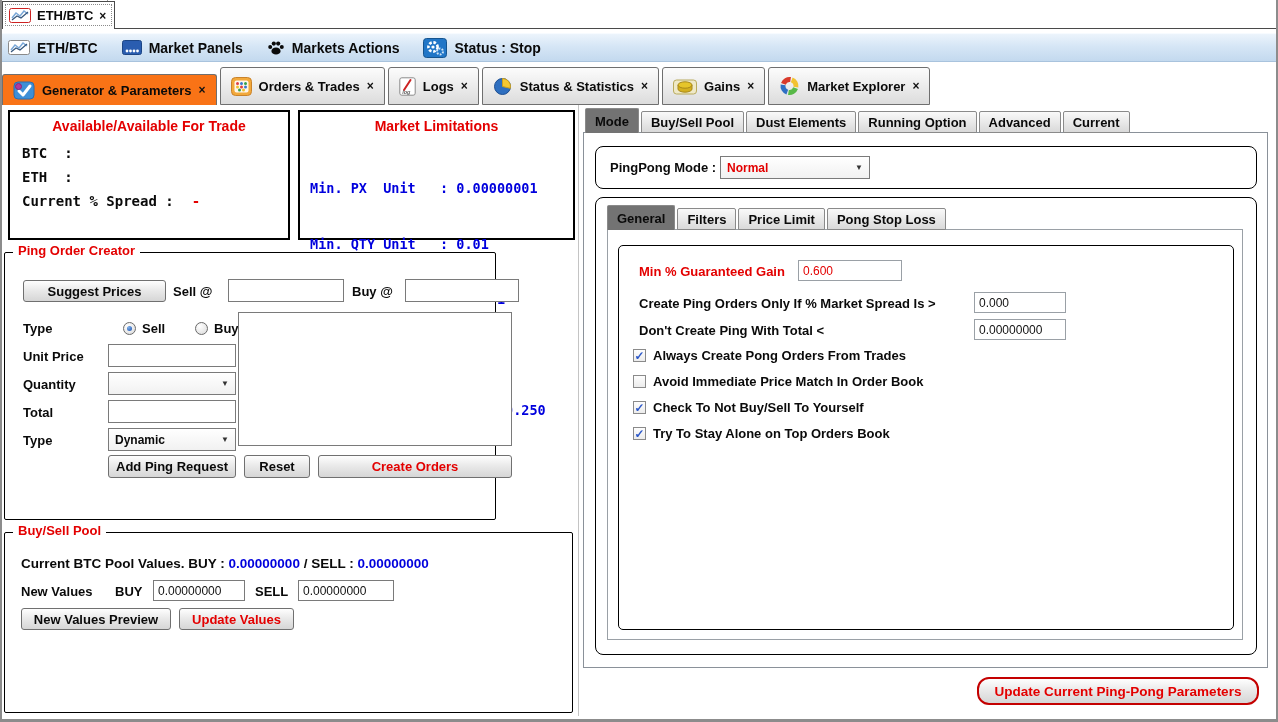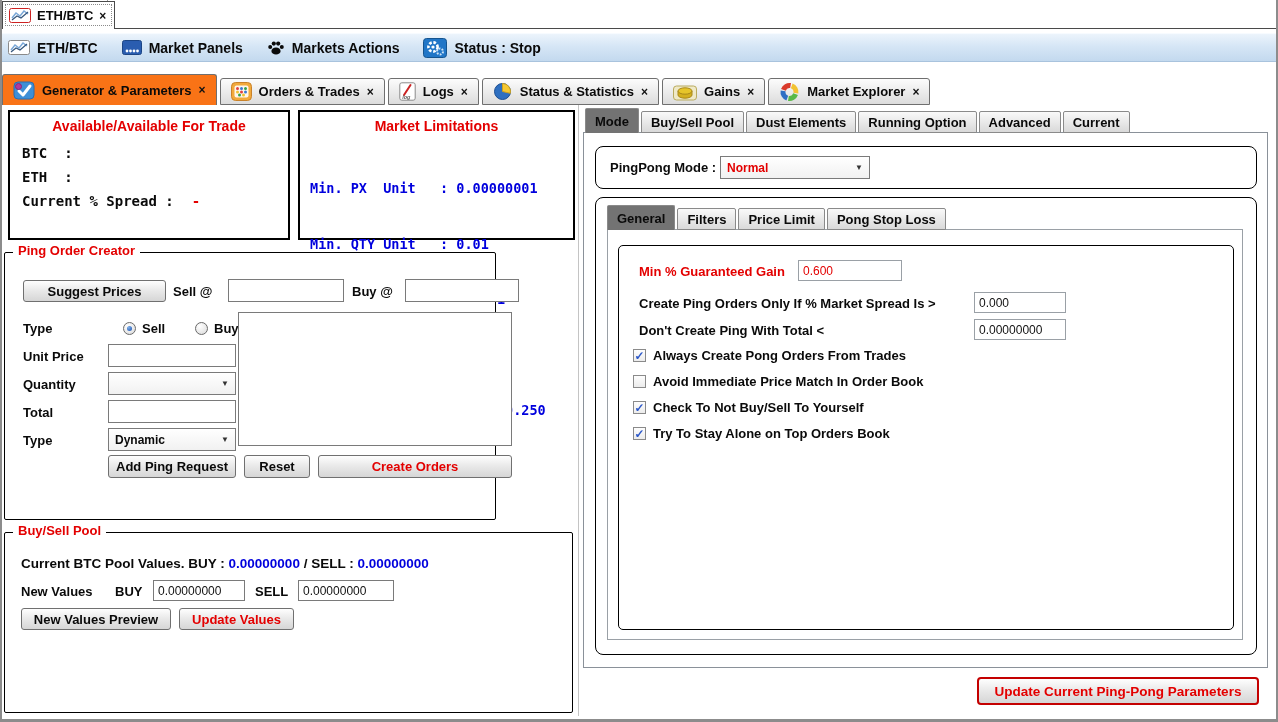--- a/index.html
+++ b/index.html
@@ -36,21 +36,21 @@
   
   .toolbar{left:0;top:33px;width:1278px;height:29px;
     background:linear-gradient(#ecf4fc,#d6e6f6 45%,#c3d9ee);
     border-top:1px solid #f7fbff;border-bottom:1px solid #a9c3dd;
     display:flex;align-items:center;gap:24px;padding-left:8px;}
   .tb-item{display:flex;align-items:center;gap:7px;font-weight:bold;font-size:14px;white-space:nowrap;}
   .icon{display:inline-flex;align-items:center;justify-content:center;}
 
   
   .main-tabs{left:2px;top:74px;width:1100px;height:31px;display:flex;align-items:flex-end;}
-  .mtab{display:flex;align-items:center;gap:7px;padding:0 10px;height:27px;margin-right:3px;
+  .mtab{display:flex;align-items:center;gap:7px;padding:0 10px;height:38px;margin-right:3px;
     border:1px solid #6f6f6f;border-radius:3px 3px 0 0;
     background:linear-gradient(#fcfcfc,#dcdcdc);font-weight:bold;font-size:13px;white-space:nowrap;}
   .mtab.active{height:31px;background:#f97316;border-bottom:none;z-index:3;}
 
   
   .hardbox{border:2px solid var(--bdr-black);background:#fff;}
   .box-title{color:var(--red);font-weight:bold;font-size:14px;text-align:center;margin-top:6px;}
 
   .grp{border:1.5px solid var(--bdr-black);border-radius:2px;background:#fff;}
   .grp-legend{position:absolute;top:-10px;left:8px;background:#fff;padding:0 5px;color:var(--red);font-weight:bold;font-size:13px;}
@@ -58,21 +58,21 @@
   .inp{position:absolute;border:1px solid #7a7a7a;background:#fff;font:12px "Liberation Sans",sans-serif;padding:2px 4px;color:#111;}
   .inp.red-val{color:var(--red);}
   .inp.lite{border-color:#9aa0a6;}
   .listbox{position:absolute;border:1px solid #7a7a7a;background:#fff;}
 
   .btn{position:absolute;display:flex;align-items:center;justify-content:center;
     border:1px solid #707070;border-radius:3px;
     background:linear-gradient(#fefefe,#eaeaea 45%,#d6d6d6);
     font-weight:bold;font-size:13px;white-space:nowrap;cursor:default;}
   .btn.red-text{color:var(--red);}
-  .update-big{border:2px solid #c40000;color:var(--red);font-size:13.5px;border-radius:4px;}
+  .update-big{border:2px solid #c40000;color:var(--red);font-size:13.5px;border-radius:12px;}
 
   .combo{position:absolute;display:flex;align-items:center;justify-content:space-between;
     border:1px solid #7a7a7a;background:linear-gradient(#ffffff,#f1f1f1);
     font-weight:bold;font-size:12px;padding:0 6px;}
   .combo .arrow{font-size:8px;color:#333;margin-left:6px;}
 
   .radio{position:absolute;width:13px;height:13px;border-radius:50%;border:1px solid #6a6a6a;
     background:radial-gradient(circle at 35% 30%,#ffffff,#d9d9d9);}
   .radio.on::after{content:"";position:absolute;left:3px;top:3px;right:3px;bottom:3px;border-radius:50%;
     background:radial-gradient(circle at 35% 30%,#7fb0e8,#1c4fae);}

